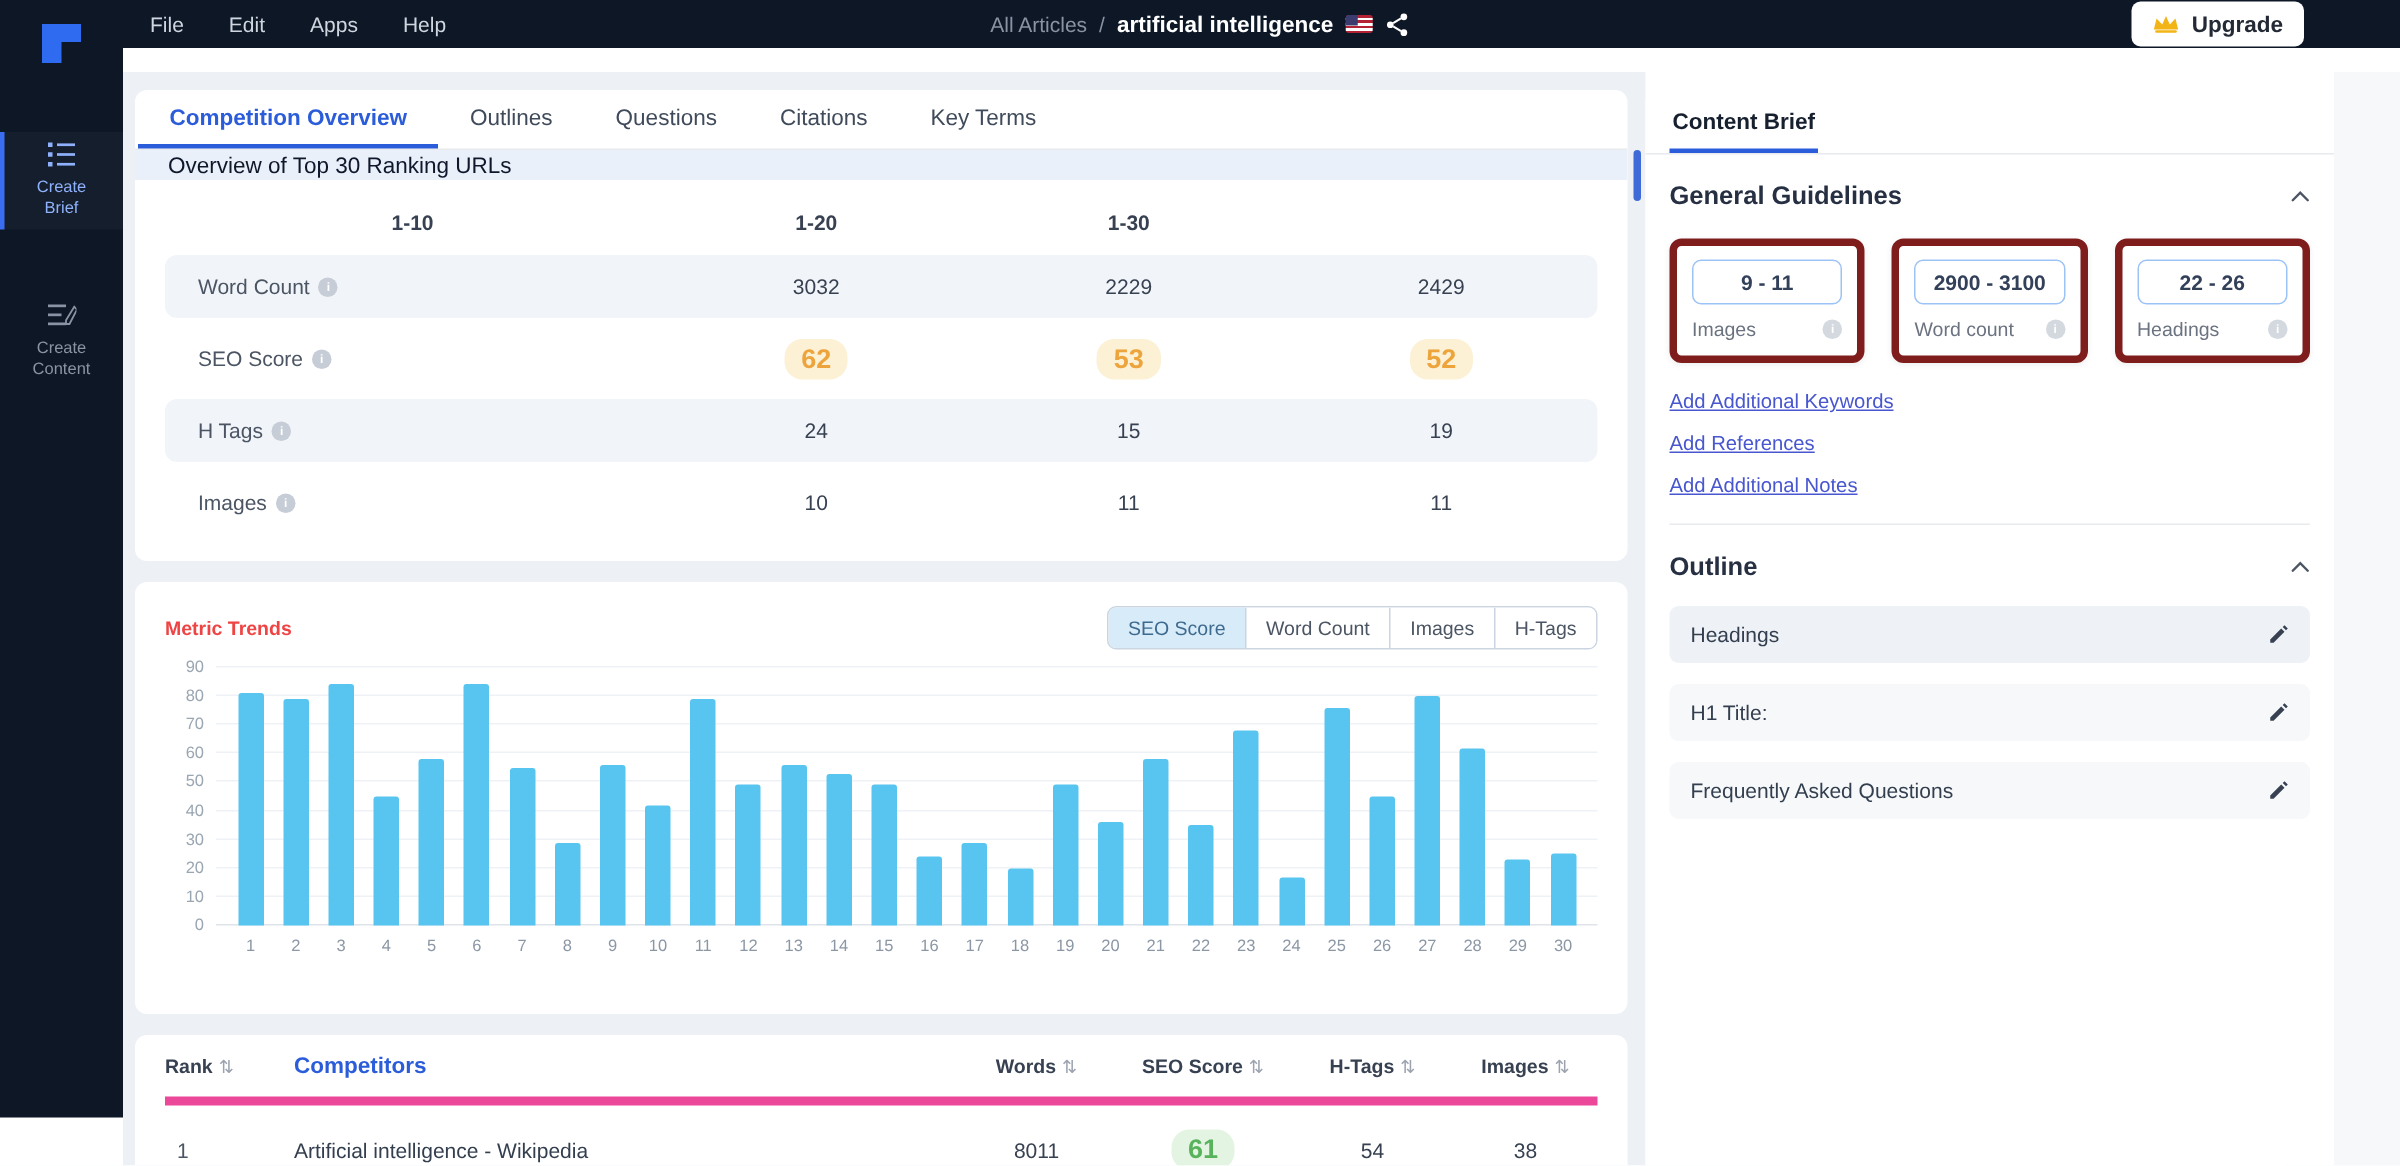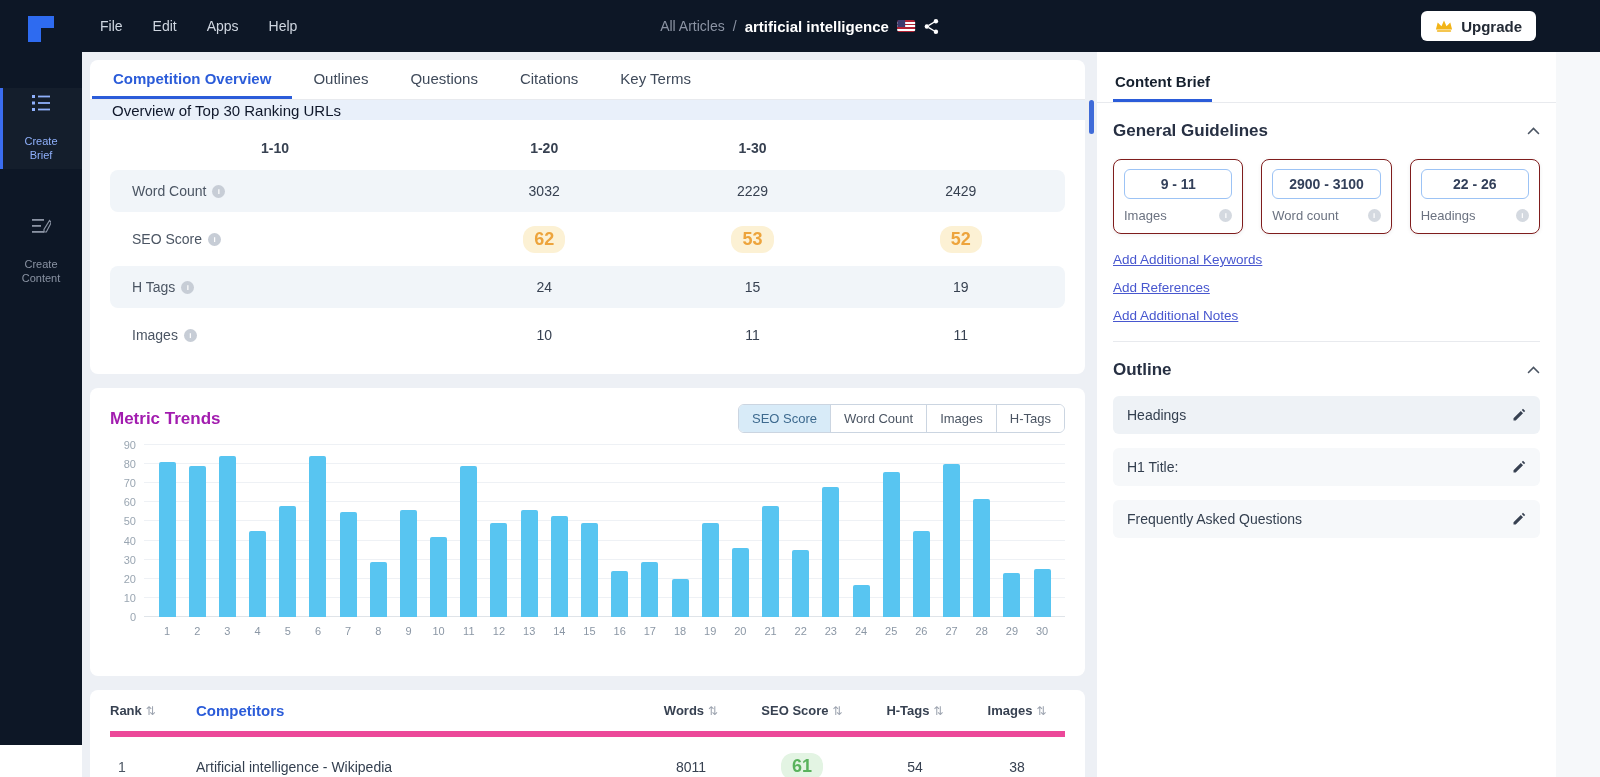--- a/index.html
+++ b/index.html
@@ -4,36 +4,36 @@
 <style>
   * { margin:0; padding:0; box-sizing:border-box; }
   html,body { background:#fff; font-family:"Liberation Sans", sans-serif; }
   .page { position:relative; width:1600px; height:777px; overflow:hidden; background:#fff; }
 
   
   .main-bg { position:absolute; left:82px; top:48px; width:1015px; height:729px; background:#edf0f5; }
   .right-strip { position:absolute; left:1556px; top:48px; width:44px; height:729px; background:#f6f8fa; }
 
   
-  .topbar { position:absolute; left:0; top:0; width:1600px; height:52px; background:#0d1726; display:flex; align-items:center; z-index:5; }
+  .topbar { position:absolute; left:0; top:0; width:1600px; height:32px; background:#0d1726; display:flex; align-items:center; z-index:5; }
   .menubar { display:flex; gap:30px; margin-left:100px; }
   .menubar span { color:#cfd6e0; font-size:14px; cursor:pointer; }
   .breadcrumb { position:absolute; left:50%; transform:translateX(-50%); display:flex; align-items:center; gap:8px; white-space:nowrap; }
   .bc-parent, .bc-sep { color:#8b93a3; font-size:14px; }
   .bc-current { color:#fff; font-size:15px; font-weight:700; }
   .flag { width:18px; height:12px; border-radius:2px; position:relative; overflow:hidden;
           background:repeating-linear-gradient(180deg,#b22234 0 1.8px,#fff 1.8px 3.6px); }
   .flag::after { content:""; position:absolute; left:0; top:0; width:8px; height:6.5px; background:#3c3b6e; }
   .upgrade { margin-left:auto; margin-right:64px; background:#fff; border:none; border-radius:6px; height:30px;
              padding:0 14px; display:flex; align-items:center; gap:8px; font-size:15px; font-weight:600; color:#232a35; cursor:pointer; font-family:inherit; }
 
   
   .sidebar { position:absolute; left:0; top:0; width:82px; height:745px; background:#0d1726; z-index:6; }
   .logo { margin:12px auto 0; width:34px; height:34px; display:flex; align-items:center; justify-content:center; cursor:pointer; }
-  .side-item { margin-top:42px; padding:6px 4px; display:flex; flex-direction:column; align-items:center; gap:22px; cursor:pointer; position:relative; }
+  .side-item { margin-top:42px; padding:6px 4px; display:flex; flex-direction:column; align-items:center; gap:6px; cursor:pointer; position:relative; }
   .side-item span { font-size:11px; color:#8a93a3; text-align:center; line-height:1.3; width:52px; }
   .side-item.active::before { content:""; position:absolute; left:0; top:0; bottom:0; width:3px; background:#3b6df0; }
   .side-item.active { background:rgba(255,255,255,0.03); }
   .side-item.active span { color:#8fb0fb; }
 
   
   .main { position:absolute; left:90px; top:60px; width:995px; }
   .card { background:#fff; border-radius:8px; }
   .main-card { border-radius:8px 8px 8px 8px; overflow:hidden; }
 
@@ -54,21 +54,21 @@
   .stat-val { text-align:center; font-size:14px; color:#374151; }
   .pill { display:inline-block; padding:3px 11px; border-radius:12px; font-weight:700; font-size:18px; }
   .pill-orange { background:#fcf1d4; color:#eda43c; }
   .pill-green { background:#e3f4e3; color:#59b25c; }
   .info { display:inline-flex; width:13px; height:13px; border-radius:50%; background:#c7cdd6; color:#fff;
           font-size:8px; font-weight:700; align-items:center; justify-content:center; font-style:normal; flex:0 0 auto; }
 
   
   .trends-card { margin-top:14px; padding:16px 20px 12px; height:288px; }
   .trends-head { display:flex; align-items:center; justify-content:space-between; margin-bottom:12px; }
-  .trends-title { font-size:17px; font-weight:700; color:#a21caf; }
+  .trends-title { font-size:13px; font-weight:700; color:#ef4444; }
   .toggle-group { display:flex; border:1px solid #cbd5e1; border-radius:6px; overflow:hidden; }
   .toggle { border:none; background:#fff; font-size:13px; color:#4b5563; padding:6px 13px; cursor:pointer; border-left:1px solid #cbd5e1; font-family:inherit; }
   .toggle:first-child { border-left:none; }
   .toggle.active { background:#d8ebf8; color:#3d6a8f; }
 
   .chart { display:flex; }
   .y-axis { width:34px; position:relative; height:172px; }
   .y-lab { position:absolute; right:8px; transform:translateY(50%); font-size:11px; color:#9aa6b2; }
   .plot-wrap { flex:1; position:relative; height:172px; }
   .gridline { position:absolute; left:0; right:0; height:1px; background:#eef1f5; }
@@ -100,21 +100,21 @@
   
   .brief-panel { position:absolute; left:1097px; top:60px; width:459px; height:717px; background:#fff; border-radius:8px 8px 0 0; }
   .bp-head { border-bottom:1px solid #e8eaee; padding:0 16px; }
   .cb-tab { display:inline-block; padding:13px 2px 9px; border-bottom:3px solid #2b5cd9; font-size:15px; font-weight:700; color:#16202e; cursor:pointer; }
   .bp-body { padding:18px 16px; }
   .section-head { display:flex; align-items:center; justify-content:space-between; }
   .section-title { font-size:17px; font-weight:600; color:#273043; }
   .chevron { cursor:pointer; display:flex; }
 
   .guide-row { display:flex; gap:18px; margin-top:18px; }
-  .guide-card { flex:1; border:1px solid #7f1d1d; border-radius:8px; padding:9px 10px 10px; box-shadow:0 1px 4px rgba(16,24,40,.07); }
+  .guide-card { flex:1; border:5px solid #7f1d1d; border-radius:8px; padding:9px 10px 10px; box-shadow:0 1px 4px rgba(16,24,40,.07); }
   .guide-value { border:1px solid #9cc3f5; border-radius:6px; height:30px; display:flex; align-items:center; justify-content:center;
                  font-size:14px; color:#33405a; font-weight:600; background:#fff; }
   .guide-label { margin-top:9px; display:flex; align-items:center; justify-content:space-between; font-size:13px; color:#6b7280; }
   .guide-label .info { background:#d4d9e0; }
 
   .bp-links { margin-top:18px; display:flex; flex-direction:column; gap:13px; }
   .bp-links a { color:#4857cf; font-size:13.5px; text-decoration:underline; cursor:pointer; width:fit-content; }
 
   .bp-divider { height:1px; background:#e8eaee; margin:18px 0; }
 

